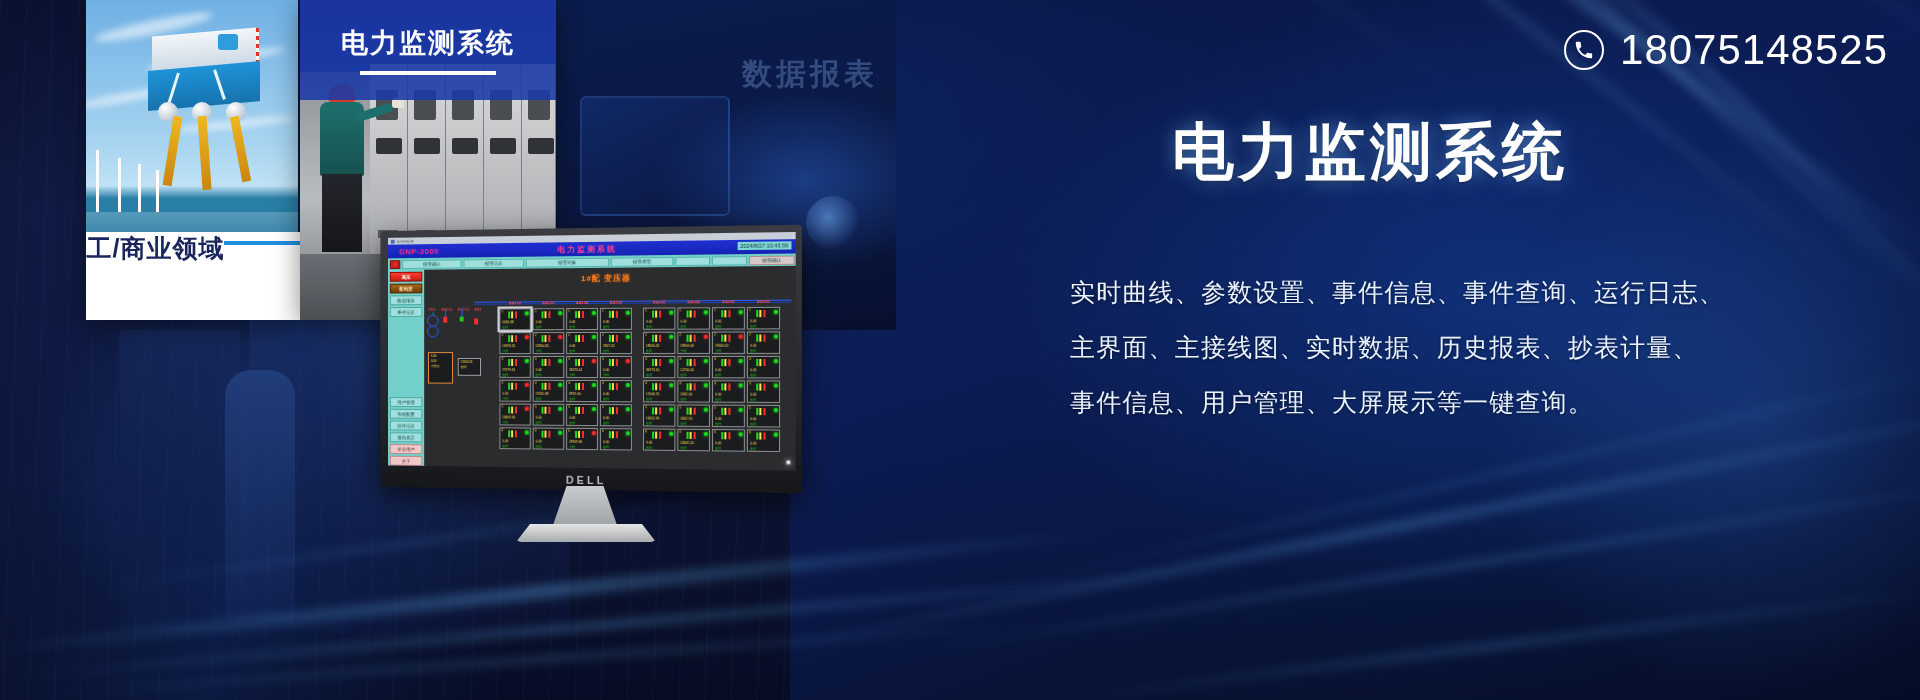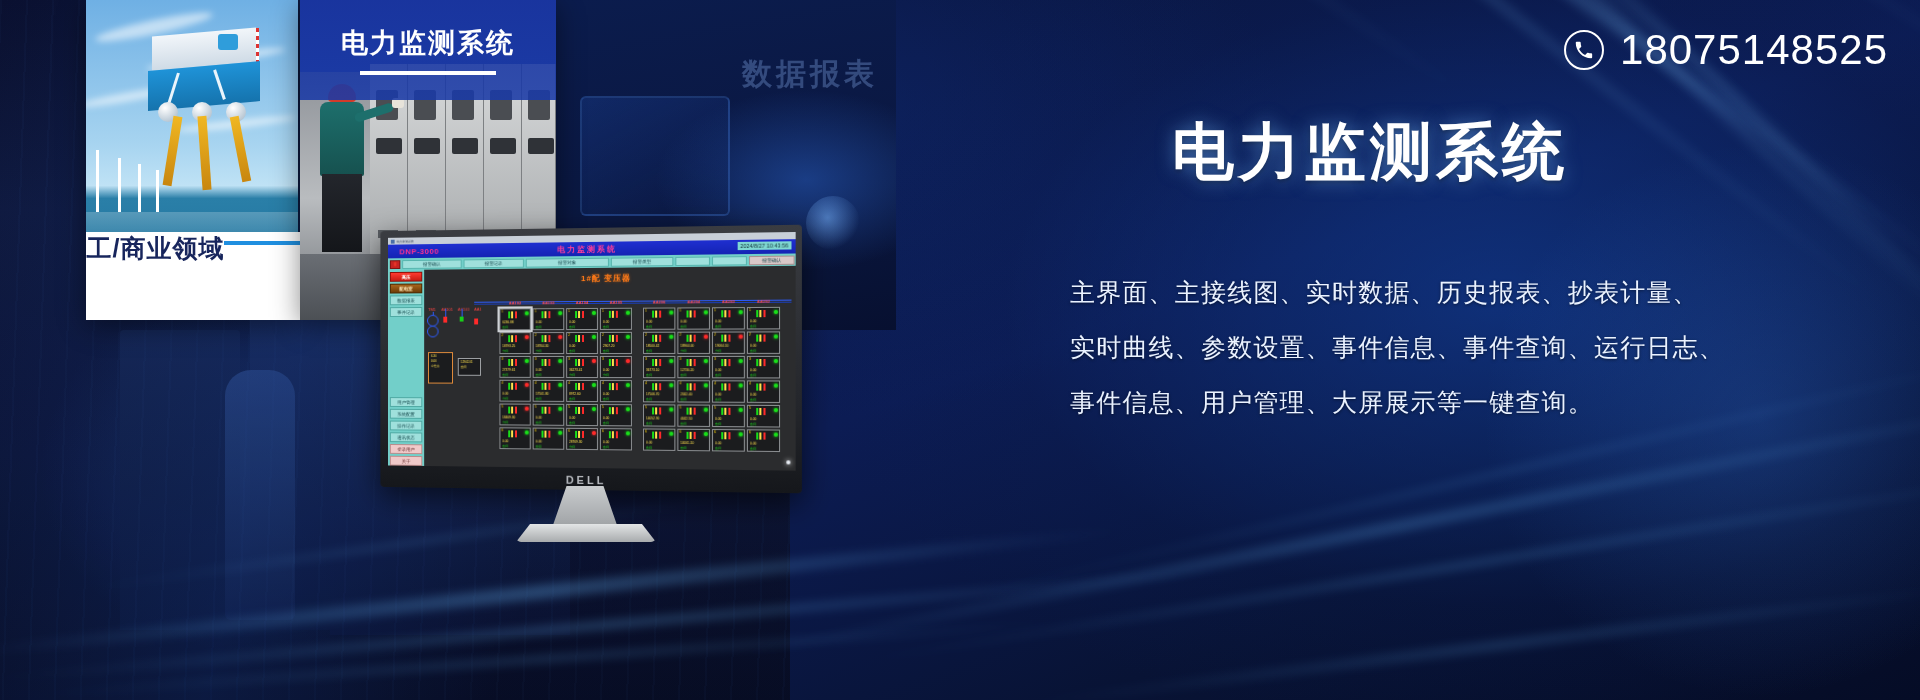--- a/index.html
+++ b/index.html
@@ -1059,18 +1059,18 @@
         <svg viewBox="0 0 24 24">
             <path d="M6.6 10.8c1.4 2.8 3.8 5.2 6.6 6.6l2.2-2.2c.3-.3.7-.4 1-.2 1.1.4 2.3.6 3.5.6.6 0 1 .4 1 1V20c0 .6-.4 1-1 1C10.6 21 3 13.4 3 4c0-.6.4-1 1-1h3.4c.6 0 1 .4 1 1 0 1.2.2 2.4.6 3.5.1.4 0 .8-.2 1.1l-2.2 2.2z"></path>
           </svg>
       </span>
       <span id="phone-num">18075148525</span>
     </div>
 
     <div id="main-title">电力监测系统</div>
 
     <div id="desc">
+      <p>实时曲线、参数设置、事件信息、事件查询、运行日志、</p>
       <p>主界面、主接线图、实时数据、历史报表、抄表计量、</p>
-      <p>实时曲线、参数设置、事件信息、事件查询、运行日志、</p>
       <p>事件信息、用户管理、大屏展示等一键查询。</p>
     </div>
   </div>
 </div>
 
 </body></html>

